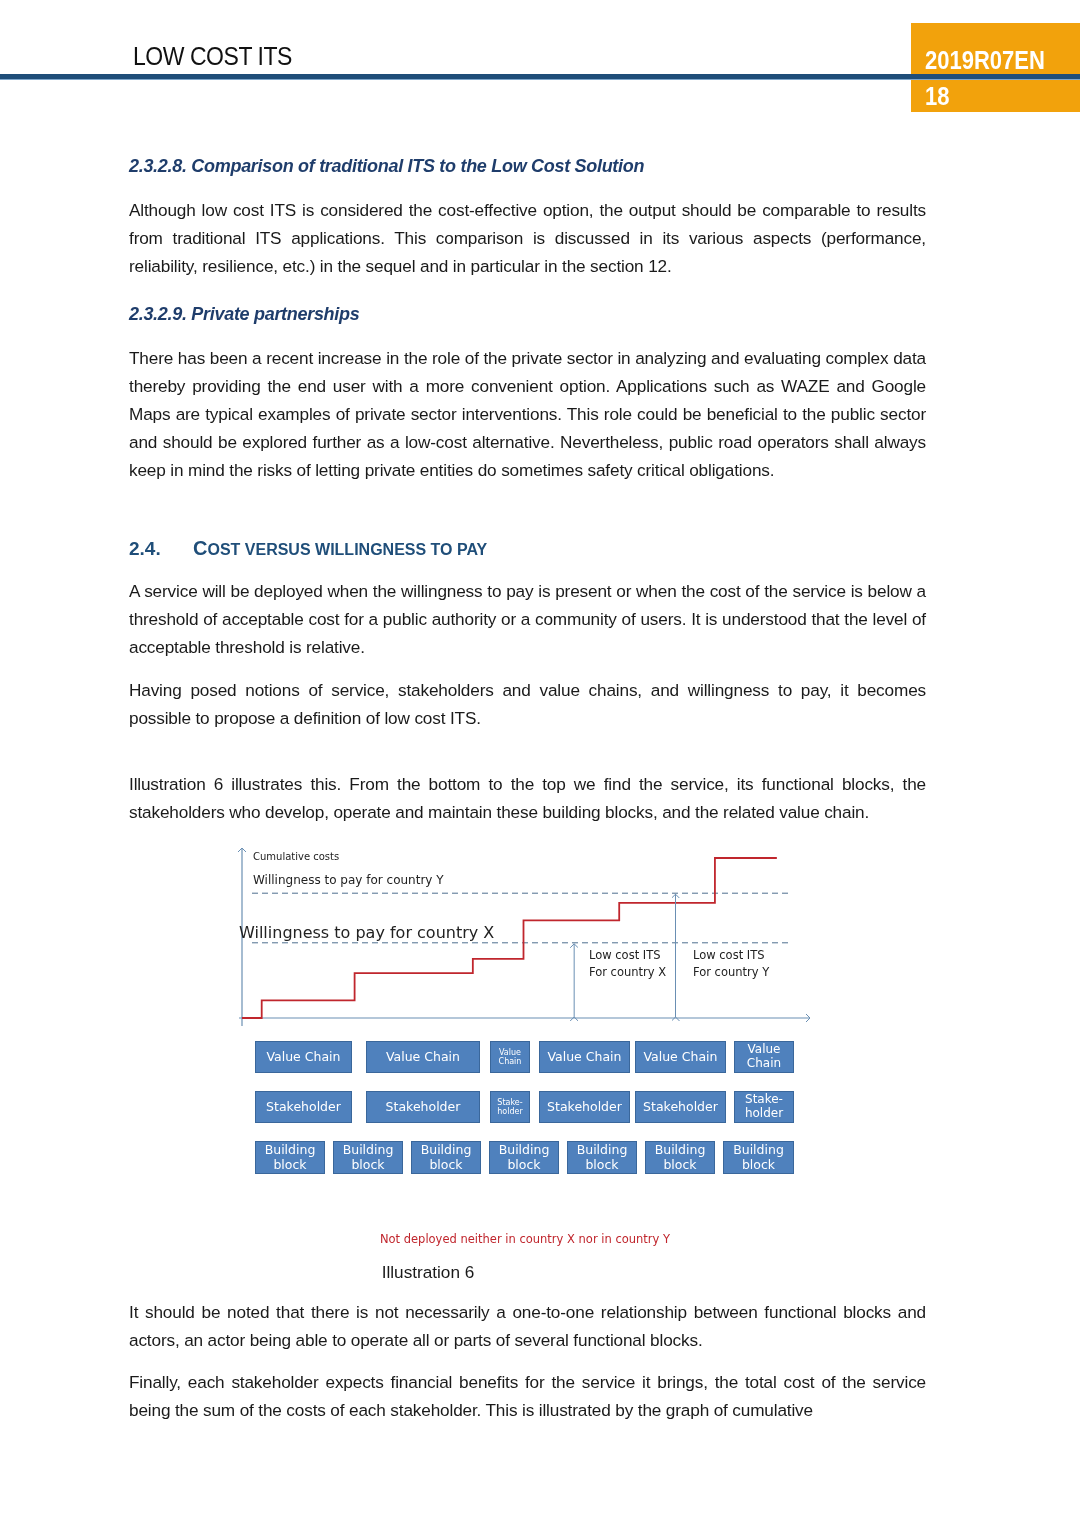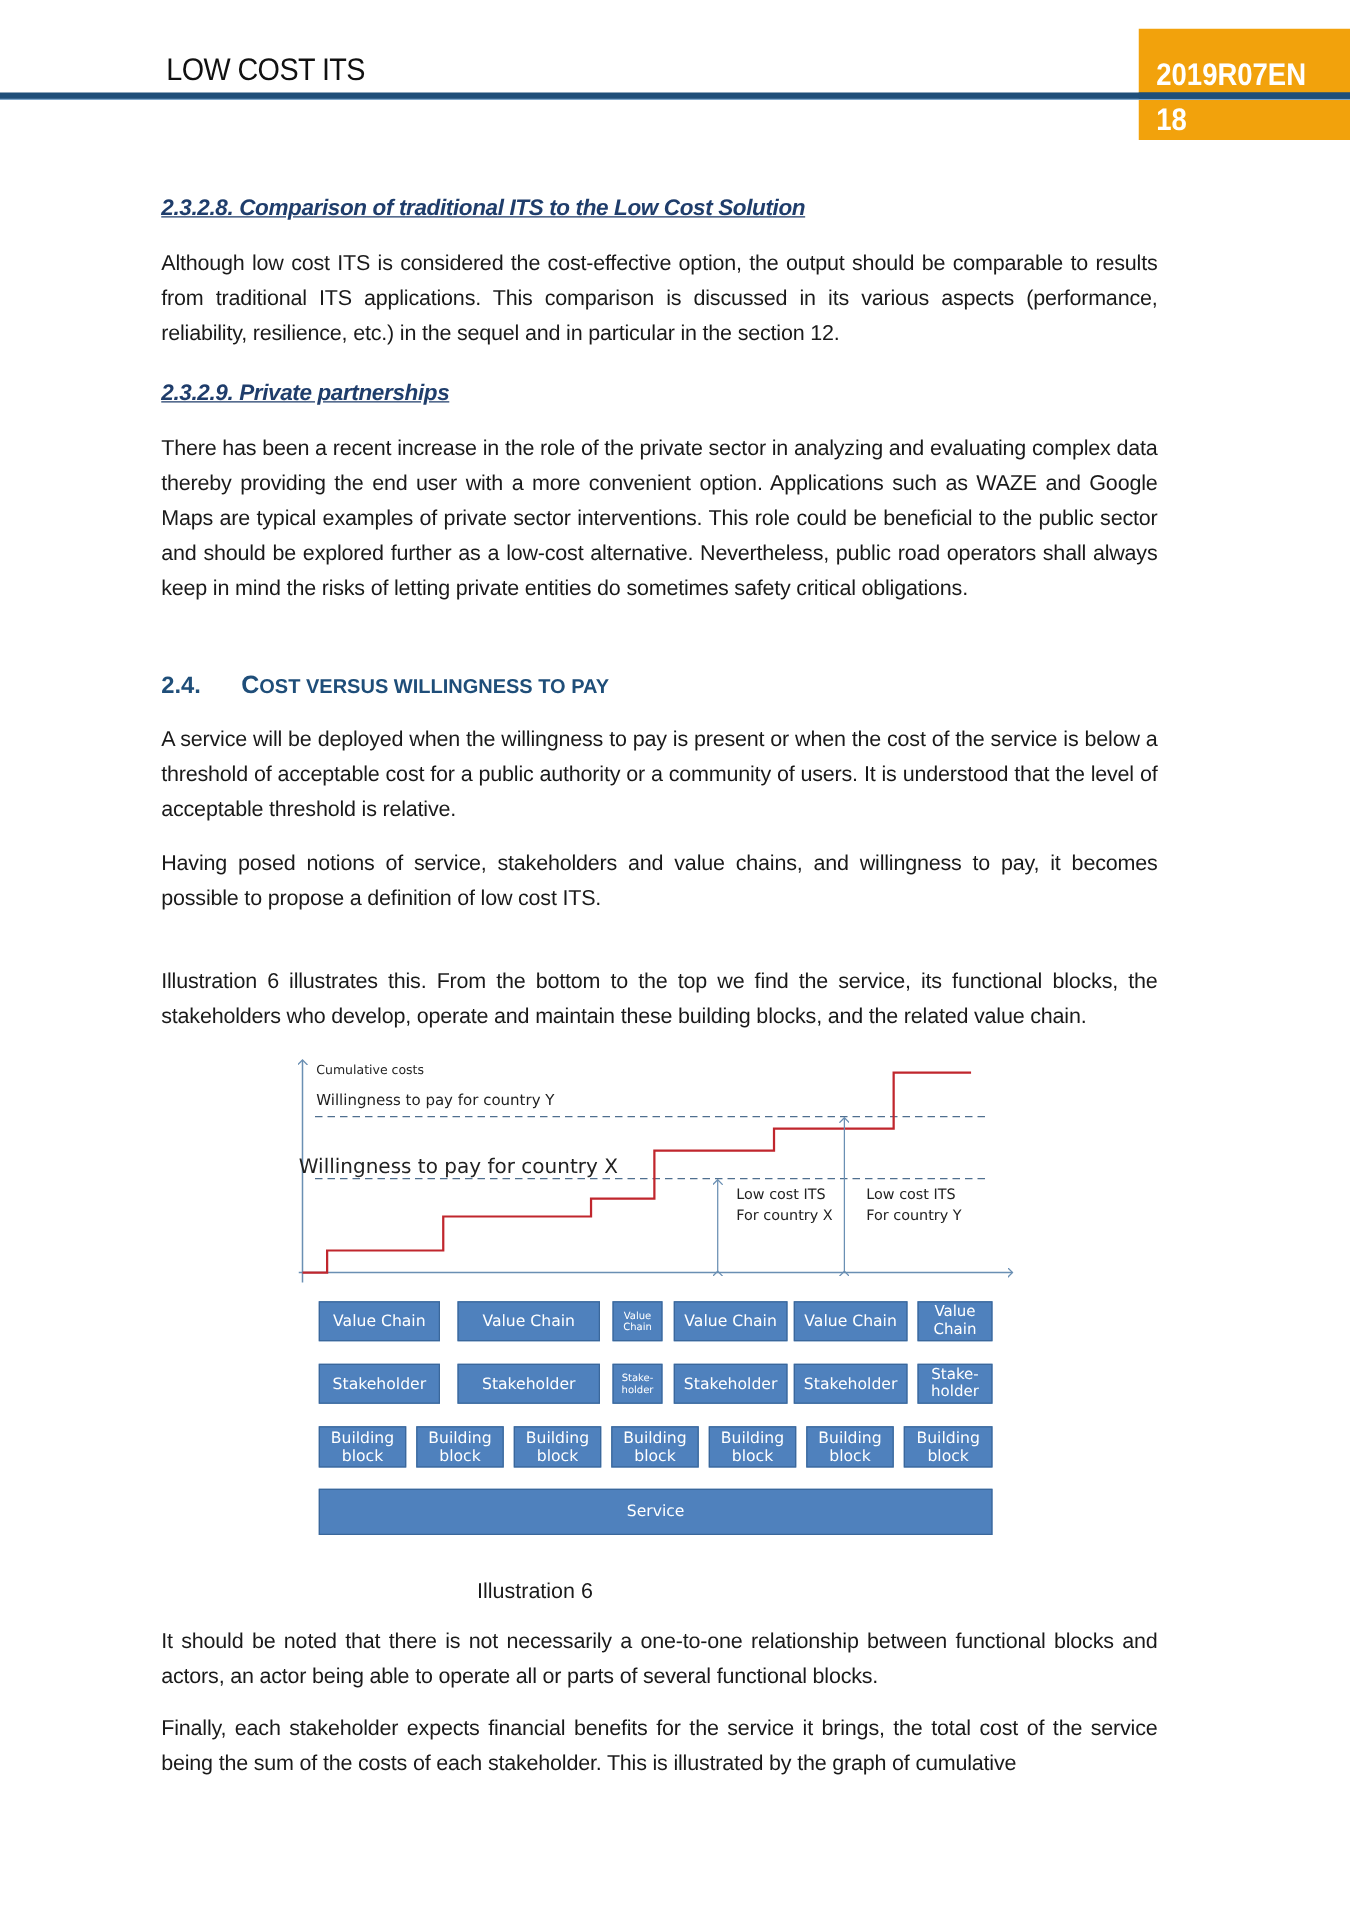--- a/index.html
+++ b/index.html
@@ -11,21 +11,21 @@
               border-bottom: 1px solid #7fa7cc; }
   .hdr-badge { position: absolute; left: 911px; top: 23px; width: 169px; height: 89px; background: #f2a20c; }
   .hdr-code { position: absolute; left: 925px; top: 46px; font-size: 25px; font-weight: bold; color: #ffffff;
               transform: scaleX(0.88); transform-origin: left top; }
   .hdr-page { position: absolute; left: 925px; top: 82px; font-size: 25px; font-weight: bold; color: #ffffff;
               transform: scaleX(0.88); transform-origin: left top; }
   .hdr-rule-over { position: absolute; left: 911px; top: 74px; width: 169px; height: 5px; background: #1f4e79; }
 
   .content { position: absolute; left: 129px; width: 797px; }
   .h4 { font-style: italic; font-weight: bold; color: #1f3d6b; font-size: 18px; letter-spacing: -0.3px;
-        font-family: "Liberation Sans", sans-serif; text-decoration: underline; }
+        font-family: "Liberation Sans", sans-serif; }
   .p { font-size: 17.2px; line-height: 28px; text-align: justify; color: #1a1a1a;
        font-family: "Liberation Sans", sans-serif; letter-spacing: -0.15px; }
   .h2 { font-weight: bold; color: #1f4e79; font-size: 19px; font-family: "Liberation Sans", sans-serif; }
   .h2 .num { display: inline-block; width: 64px; }
   .h2 .big { font-size: 20px; }
   .h2 .sc { font-size: 16px; }
 
   .diagram { position: absolute; left: 230px; top: 845px; width: 600px; height: 410px; }
   .diagram svg { position: absolute; left: 0; top: 0; }
   .box { position: absolute; background: #4f81bd; border: 1px solid #3a679b; color: #ffffff;
@@ -108,19 +108,19 @@
   <div class="box mid" style="left:504px; top:246px; width:60px; height:32px;">Stake-holder</div>
 
   <div class="box big" style="left:25px; top:296px; width:70px; height:33px;">Building block</div>
   <div class="box big" style="left:103px; top:296px; width:70px; height:33px;">Building block</div>
   <div class="box big" style="left:181px; top:296px; width:70px; height:33px;">Building block</div>
   <div class="box big" style="left:259px; top:296px; width:70px; height:33px;">Building block</div>
   <div class="box big" style="left:337px; top:296px; width:70px; height:33px;">Building block</div>
   <div class="box big" style="left:415px; top:296px; width:70px; height:33px;">Building block</div>
   <div class="box big" style="left:493px; top:296px; width:71px; height:33px;">Building block</div>
 
-  <div class="box big" style="left:25px; top:346px; width:539px; height:37px;">Service</div>
+  <div class="red-note" style="left:0; width:590px; top:387px; text-align:center;">Not deployed neither in country X nor in country Y</div>
 </div>
 
 <div class="caption">Illustration 6</div>
 
 <div class="content p" style="top:1298px;">It should be noted that there is not necessarily a one-to-one relationship between functional blocks and actors, an actor being able to operate all or parts of several functional blocks.</div>
 <div class="content p" style="top:1368px;">Finally, each stakeholder expects financial benefits for the service it brings, the total cost of the service being the sum of the costs of each stakeholder. This is illustrated by the graph of cumulative</div>
 
 </body></html>

